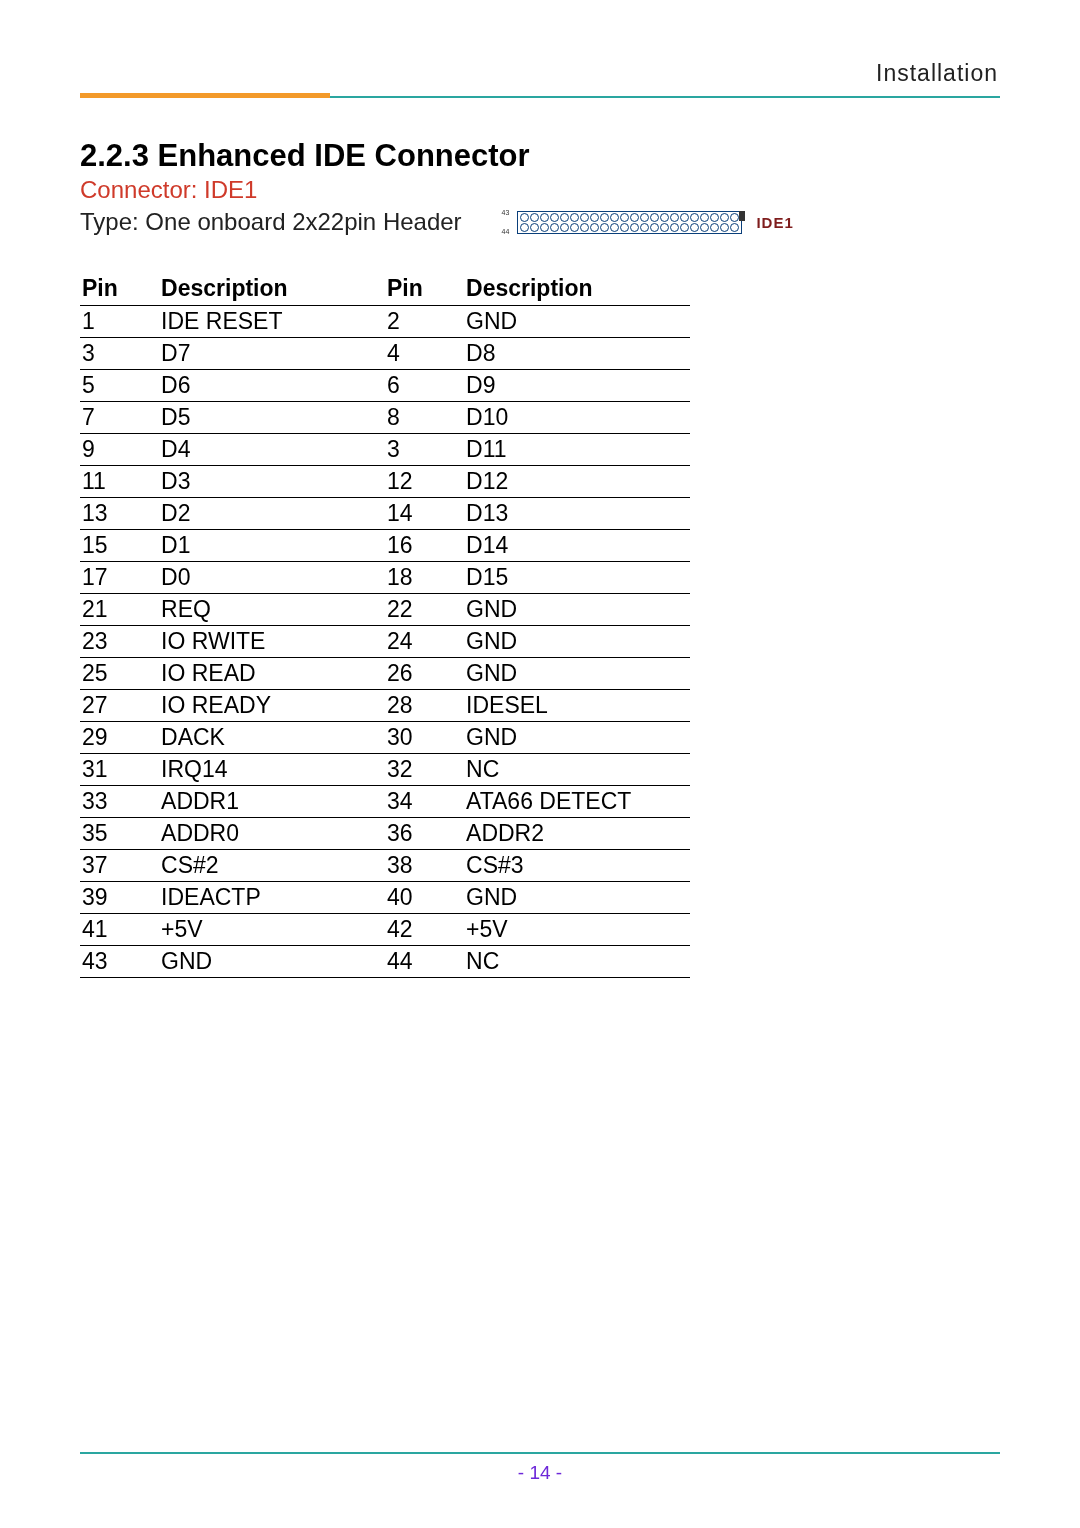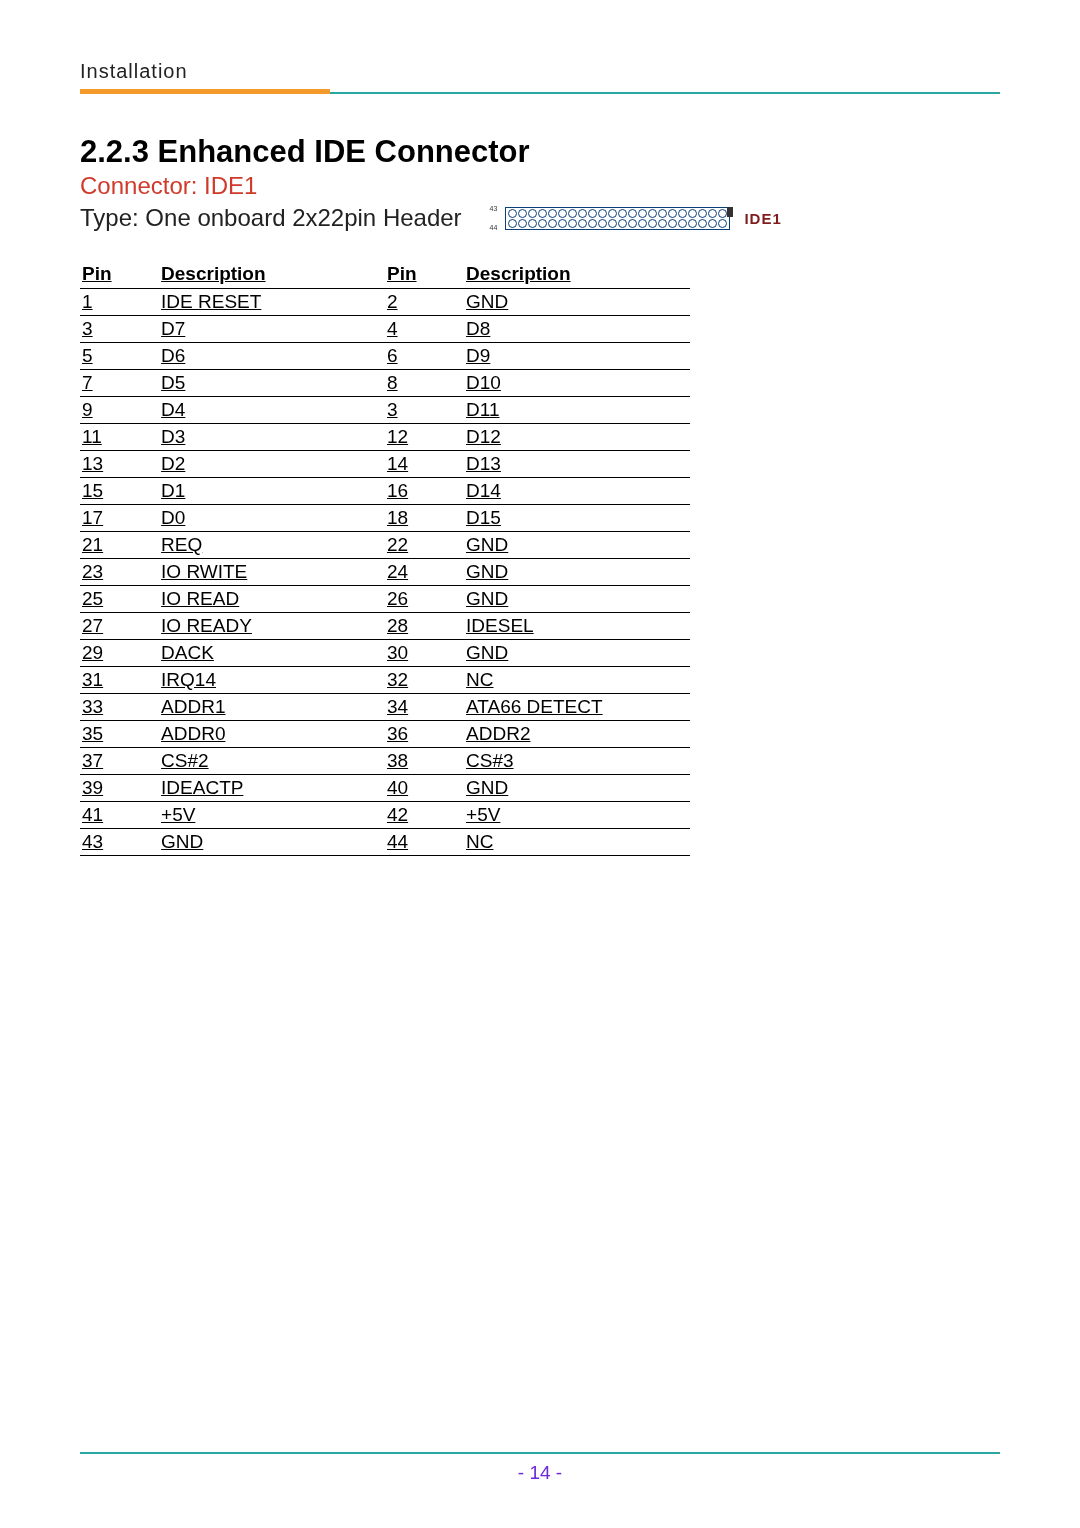--- a/index.html
+++ b/index.html
@@ -13,21 +13,22 @@
     color: #000;
   }
   .page {
     width: 1080px;
     height: 1528px;
     position: relative;
     padding: 60px 80px 0 80px;
   }
   .hdr-wrap { width: 100%; }
   .hdr-label {
-    font-size: 20px;
+    text-align: right;
+    font-size: 23px;
     letter-spacing: 1px;
     color: #222;
     padding-right: 2px;
     padding-bottom: 6px;
   }
   .rule-row {
     display: flex;
     align-items: center;
     width: 100%;
   }
@@ -49,21 +50,21 @@
   }
   .conn-title {
     font-size: 24px;
     font-weight: normal;
     color: #cf3a2a;
     margin: 0 0 4px 0;
   }
   .type-row {
     display: flex;
     align-items: center;
-    gap: 28px;
+    gap: 40px;
   }
   .type-text {
     font-size: 24px;
     color: #222;
     margin: 0;
   }
   .diagram {
     display: flex;
     align-items: center;
     gap: 8px;
@@ -100,24 +101,23 @@
   }
   .ide-label {
     color: #7f1d1d;
     font-weight: bold;
     font-size: 15px;
     letter-spacing: 1px;
     margin-left: 6px;
   }
   table.pin-table {
     border-collapse: collapse;
-    margin-top: 28px;
+    margin-top: 36px;
     width: 610px;
-    font-size: 19px;
-    text-decoration: underline;
+    font-size: 23px;
   }
   table.pin-table th {
     text-align: left;
     font-weight: bold;
     padding: 3px 8px 3px 2px;
     border-bottom: 1.5px solid #000;
   }
   table.pin-table td {
     padding: 2px 8px 2px 2px;
     border-bottom: 1px solid #000;

